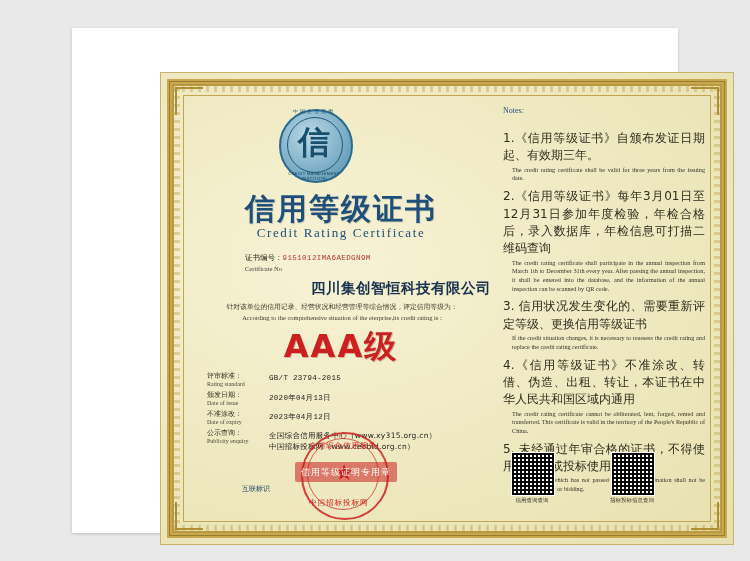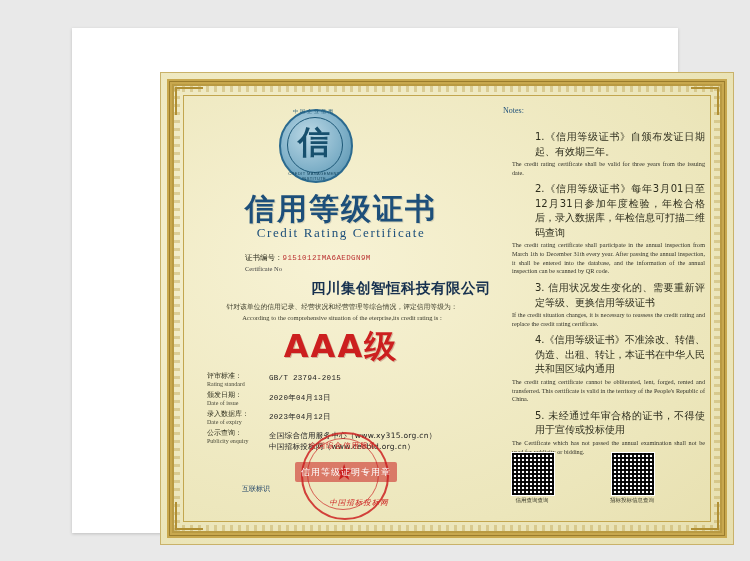--- a/index.html
+++ b/index.html
@@ -340,28 +340,26 @@
     left: 0; top: 9px;
     width: 84px;
     text-align: center;
     font-family: "DejaVu Sans", sans-serif;
     font-size: 7.5px;
     color: #cc2222;
     letter-spacing: 1px;
   }
   .red-seal .arc-bottom {
     position: absolute;
-    left: 16px; bottom: 10px;
+    left: 8px; bottom: 10px;
     width: 84px;
-    text-align: center;
     font-family: "DejaVu Sans", sans-serif;
     font-size: 7.5px;
     color: #cc2222;
     letter-spacing: 1px;
-    font-style: italic;
   }
   .stamp-band {
     position: absolute;
     left: 104px; top: 28px;
     width: 102px; height: 20px;
     background: rgba(200,30,30,0.55);
     color: #fff;
     font-family: "DejaVu Sans", sans-serif;
     font-size: 9px;
     line-height: 20px;
@@ -387,25 +385,24 @@
     font-size: 8px;
     color: #1d4f7a;
     margin-top: 1px;
     margin-bottom: 15px;
   }
   .note {
     margin-bottom: 5px;
   }
   .note .cn {
     font-family: "DejaVu Sans", sans-serif;
-    font-size: 10px;
+    font-size: 12px;
     color: #2d2d1d;
     line-height: 1.45;
     text-align: justify;
-    margin-left: 32px;
   }
   .note .en {
     font-family: "Liberation Serif", serif;
     font-size: 6.2px;
     color: #33332a;
     line-height: 1.4;
     text-align: justify;
     margin-left: 9px;
     margin-top: 1px;
   }
@@ -488,21 +485,21 @@
             </div>
             <div class="meta-row">
               <span class="lab">
                 <span class="cn">颁发日期：</span>
                 <span class="en">Date of issue</span>
               </span>
               <span class="val">2020年04月13日</span>
             </div>
             <div class="meta-row">
               <span class="lab">
-                <span class="cn">录入数据库：</span>
+                <span class="cn">不准涂改：</span>
                 <span class="en">Date of expiry</span>
               </span>
               <span class="val">2023年04月12日</span>
             </div>
             <div class="meta-row" style="height:24px">
               <span class="lab">
                 <span class="cn">公示查询：</span>
                 <span class="en">Publicity enquiry</span>
               </span>
               <span class="val cnval">

